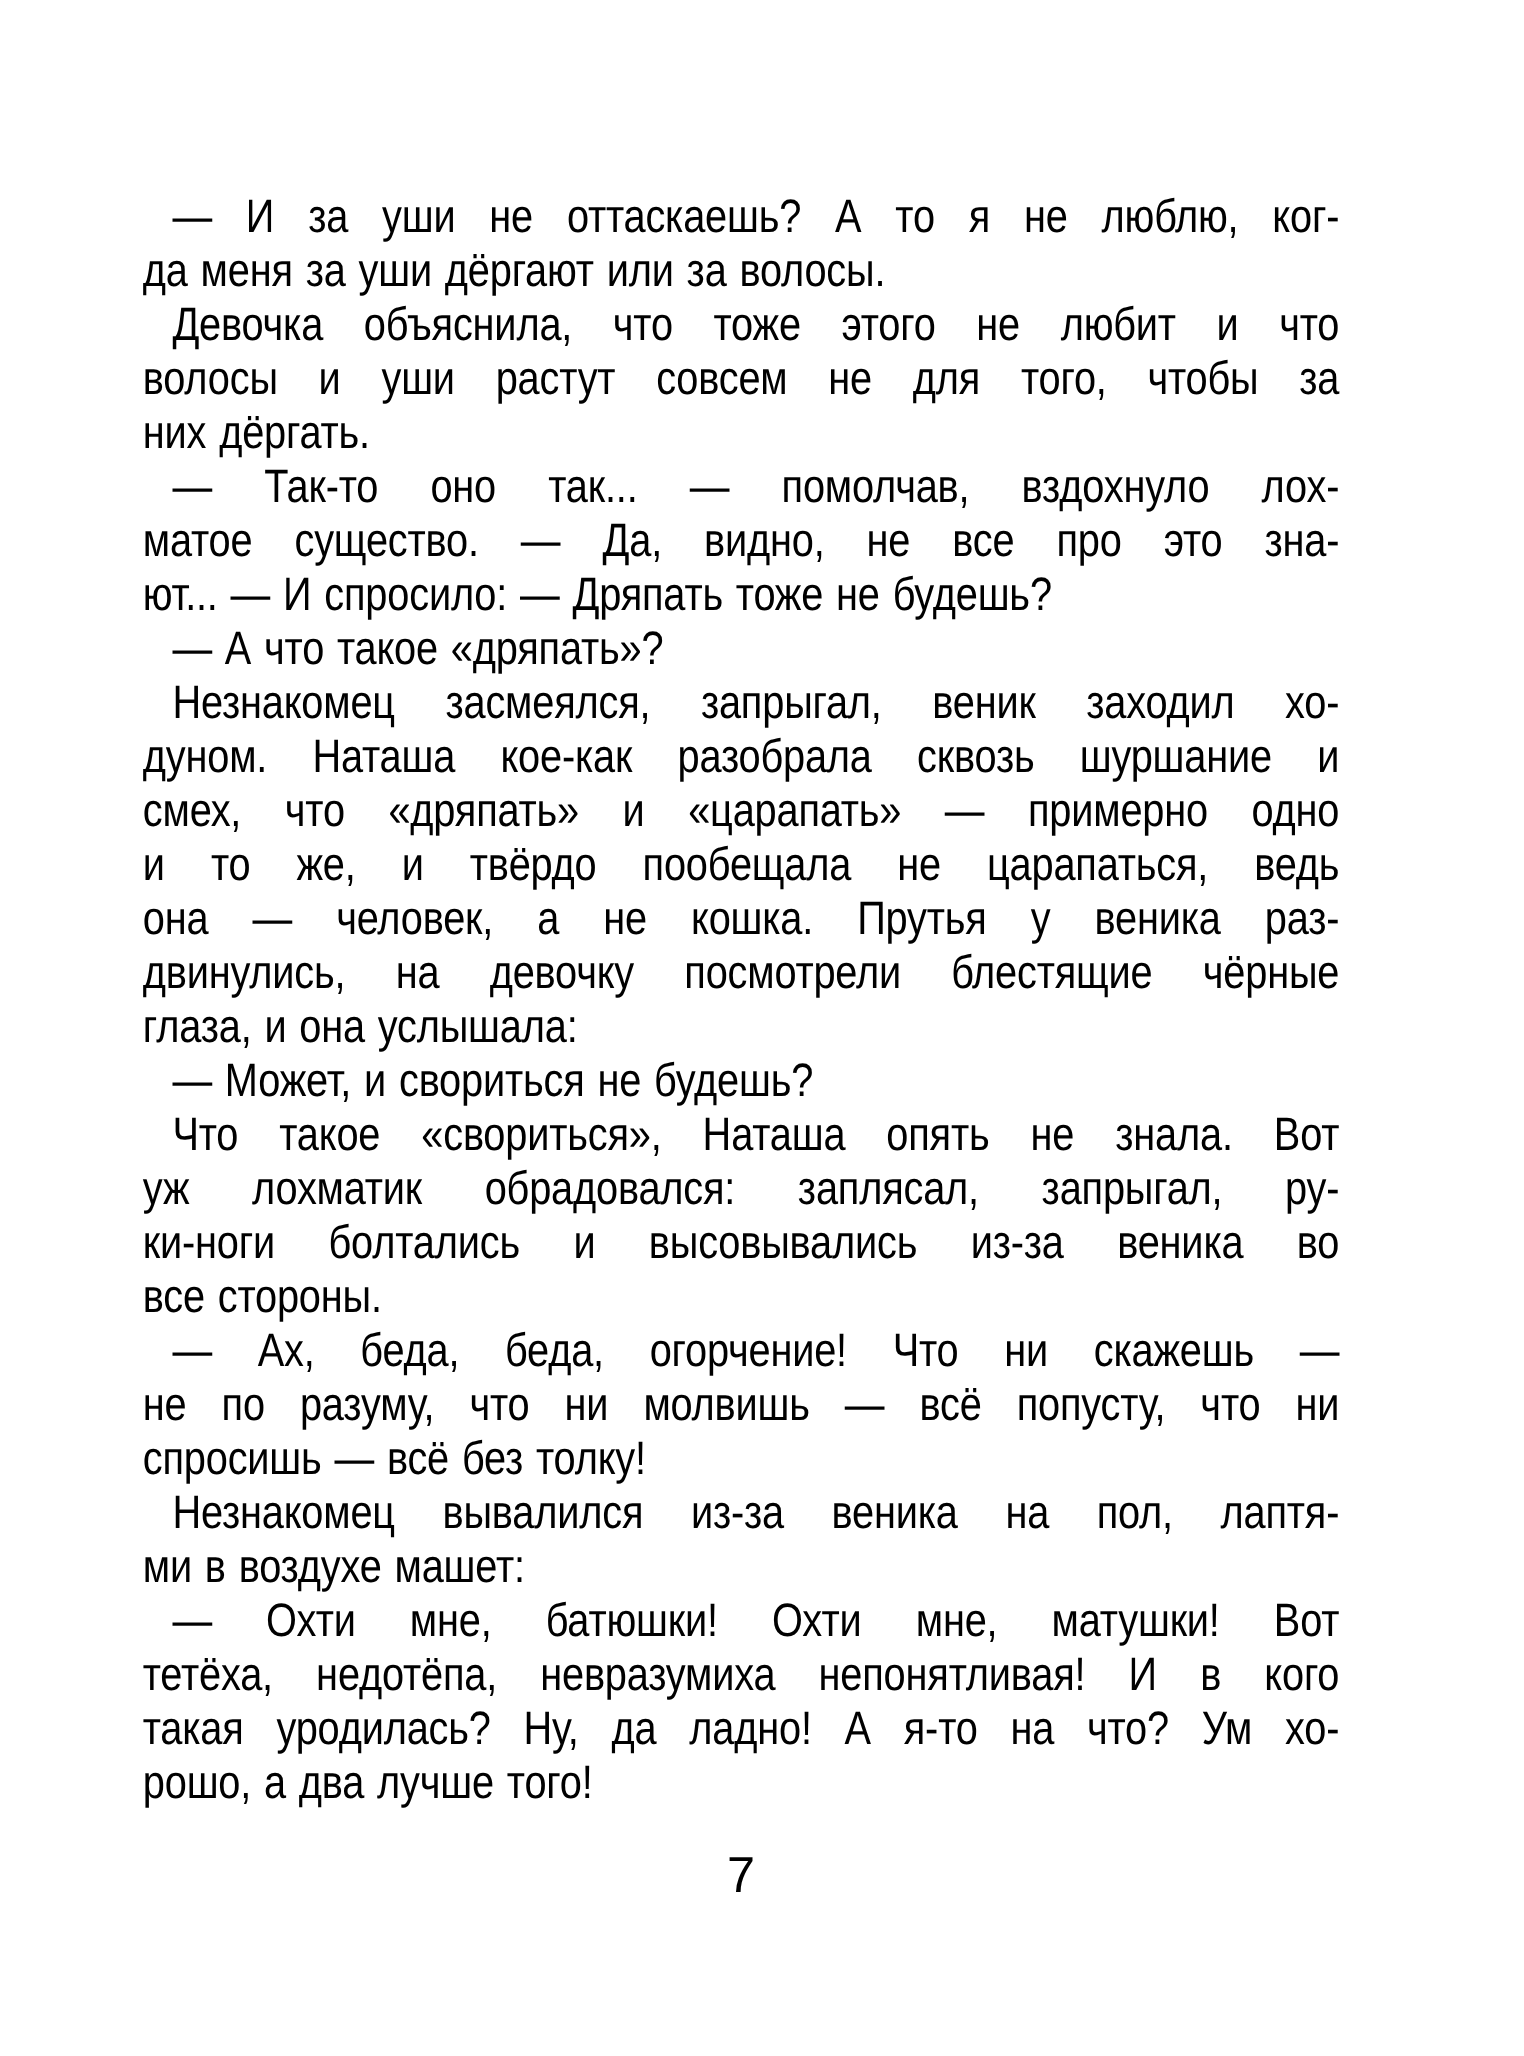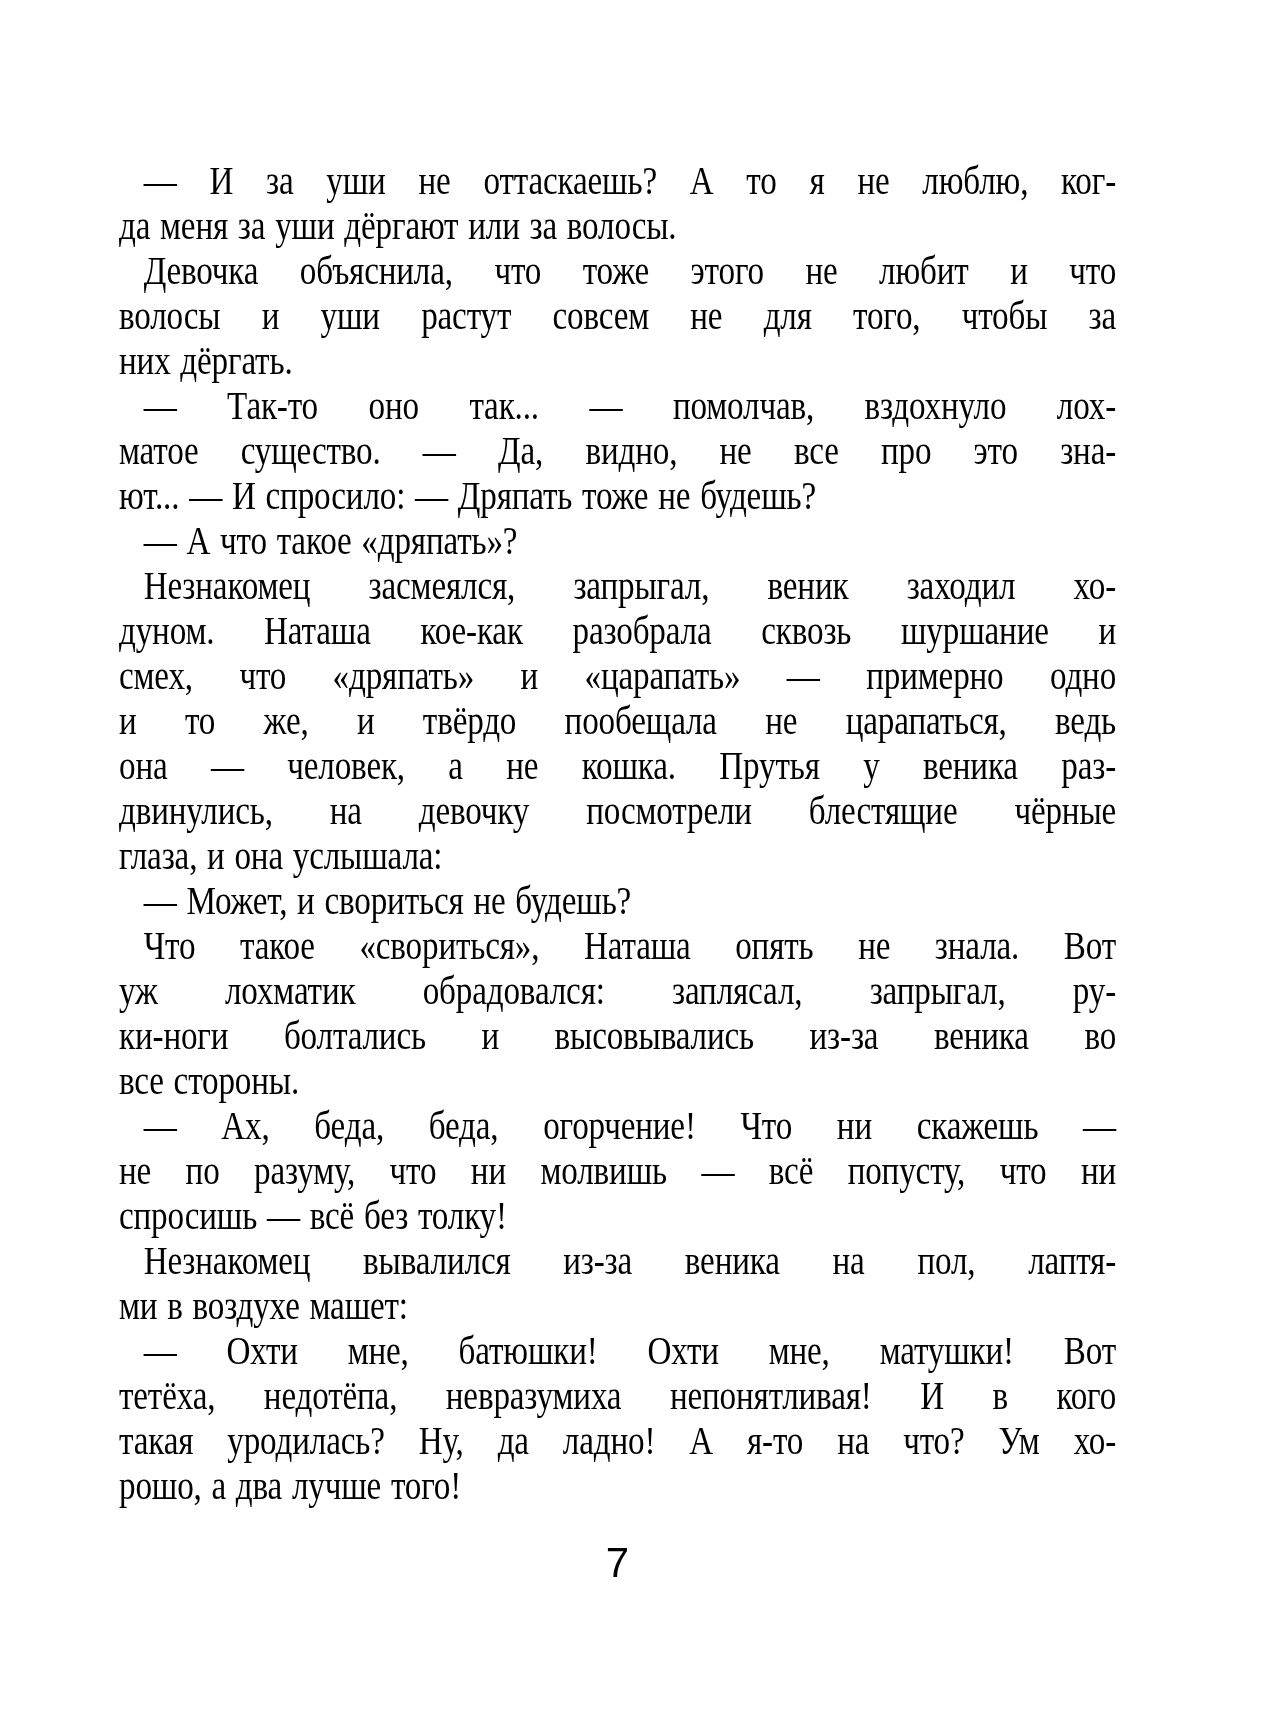--- a/index.html
+++ b/index.html
@@ -19,21 +19,20 @@
     position: absolute;
     inset: 0;
     background: #ffffff;
   }
   
   .text-col {
     position: absolute;
     left: 119px;
     top: 158px;
     width: 997px;
-    font-family: Liberation Serif, serif;
   }
   .scale-wrap {
     width: 1173px;
     transform: scaleX(0.85);
     transform-origin: 0 0;
   }
   .paragraph {
     margin: 0;
     padding: 0;
   }

